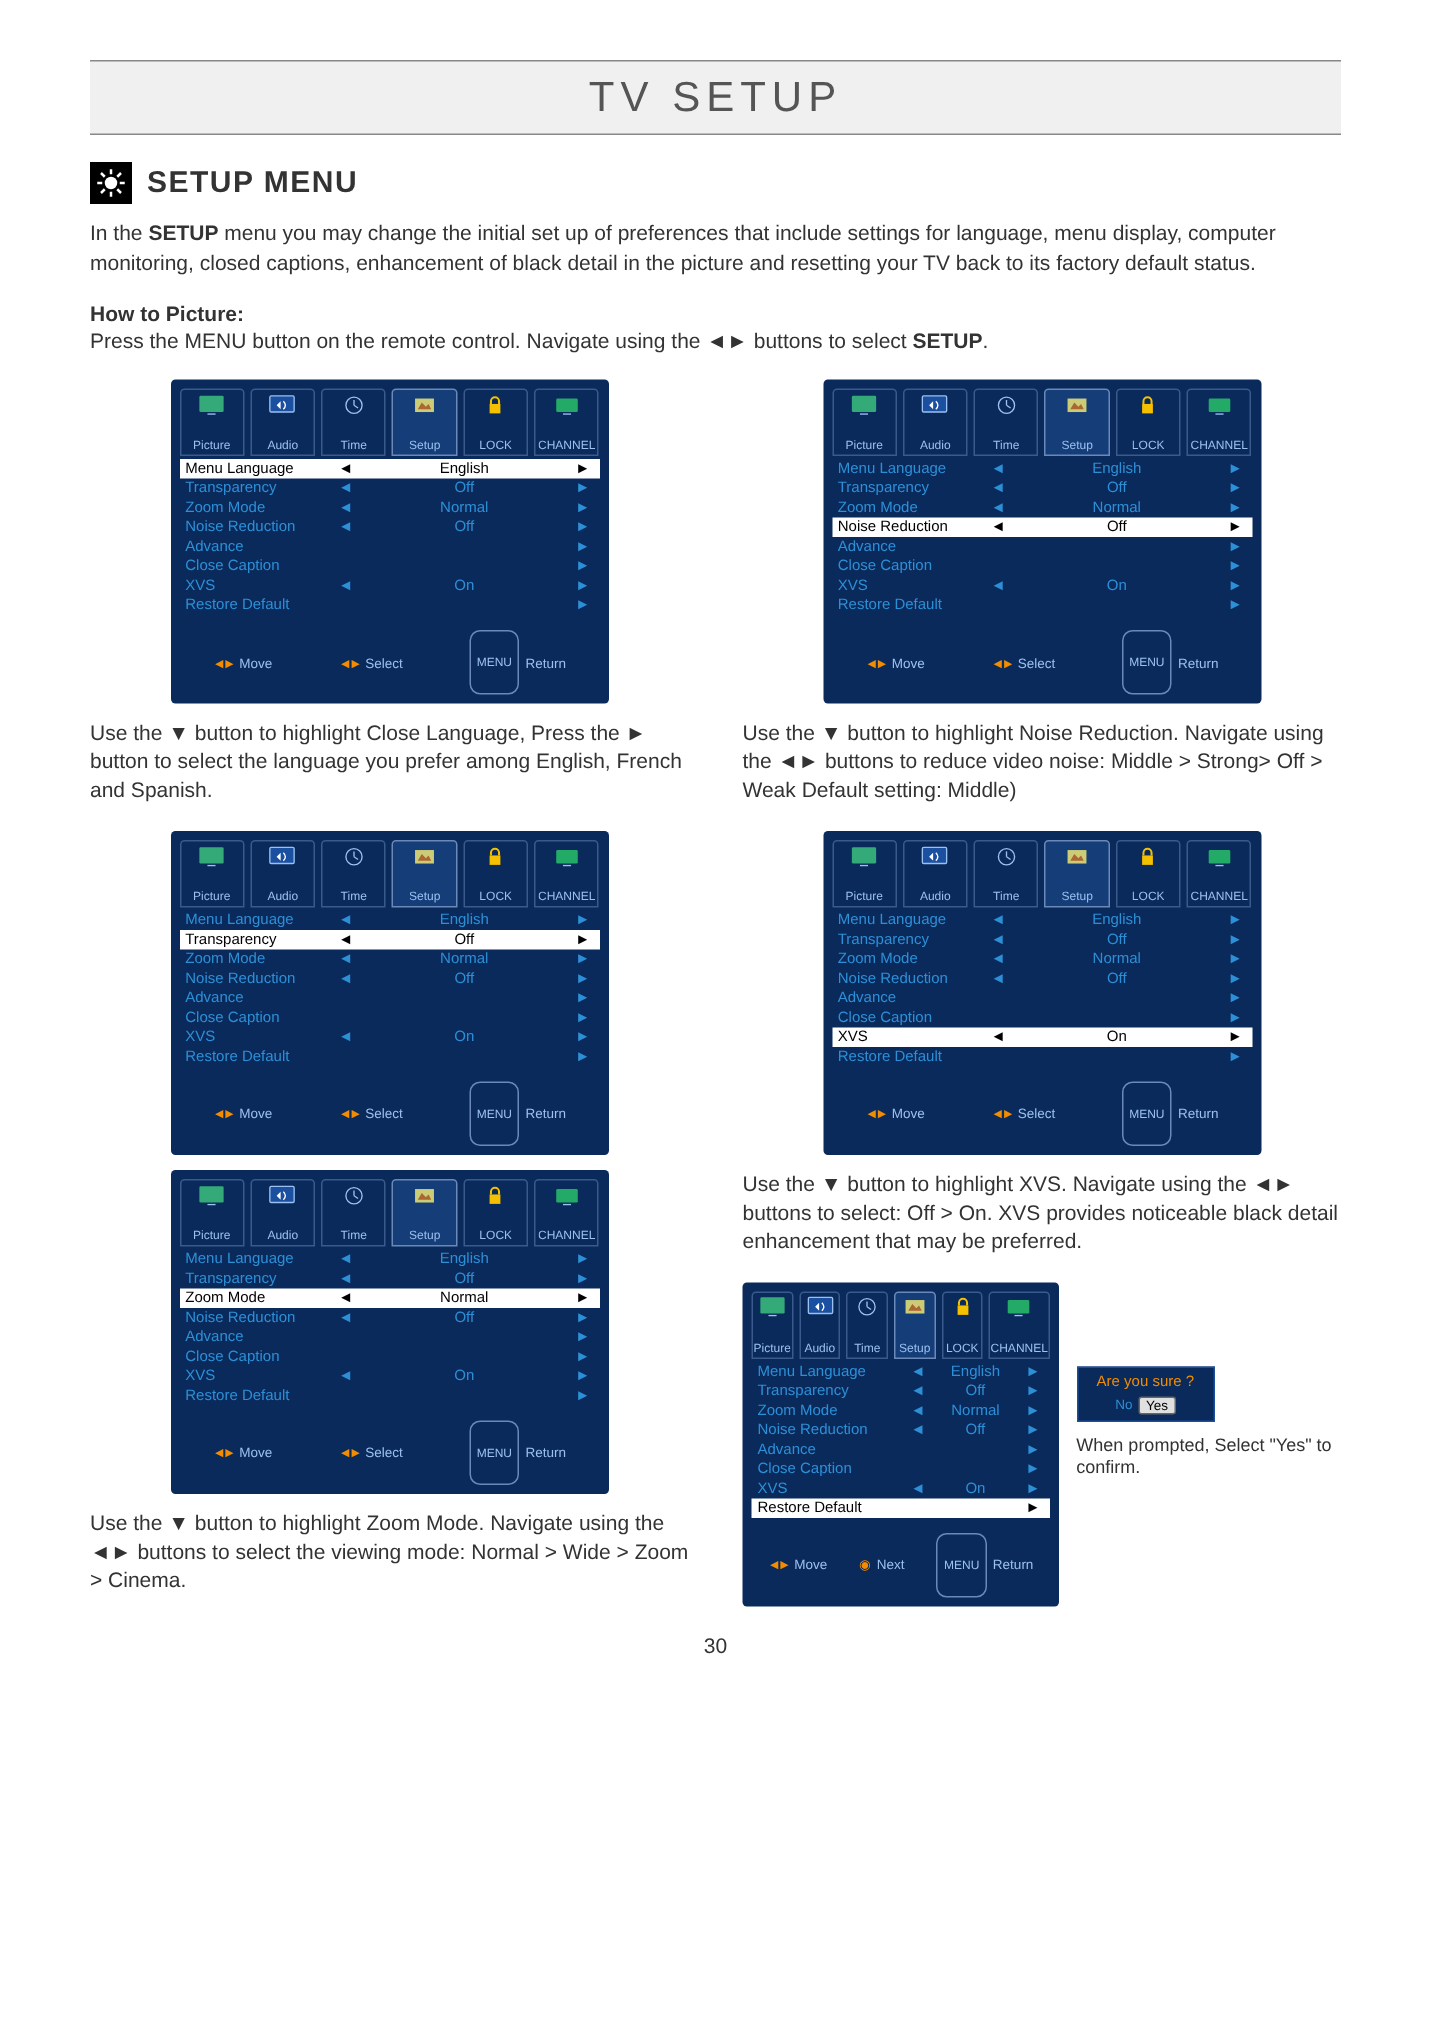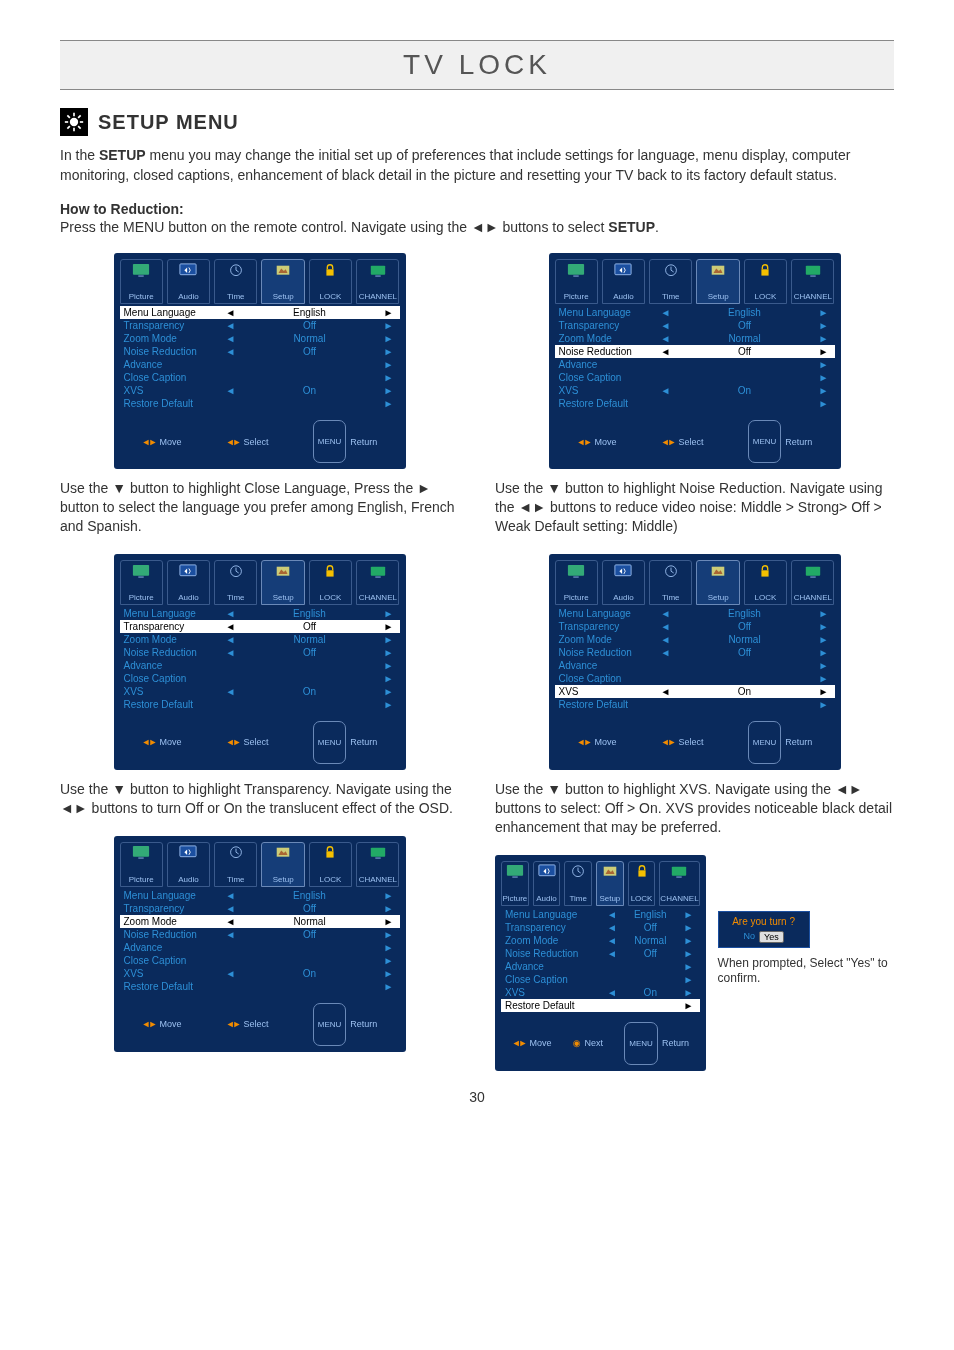--- a/index.html
+++ b/index.html
@@ -42,21 +42,21 @@
   .popup-box .q { color:#f28c00; margin-bottom:4px; }
   .popup-box .yn { display:flex; justify-content:center; gap:4px; font-size:9px; }
   .popup-box .yn .no { color:#2d8fd6; }
   .popup-box .yn .yes { background:#e0e0e0; color:#000; border:1px solid #666; padding:0 4px; border-radius:2px; }
   .popup-note { font-size:12px; margin-top:8px; line-height:1.3; }
 </style>
 </head>
 <body>
 
 <div class="page">
-  <div class="banner">TV LOCK</div>
+  <div class="banner">TV SETUP</div>
 
   <div class="section-header">
     <div class="section-icon">
       <svg viewBox="0 0 24 24">
           <circle cx="12" cy="12" r="5" fill="#fff"></circle>
           <g stroke="#fff" stroke-width="2">
             <line x1="12" y1="1" x2="12" y2="5"></line>
             <line x1="12" y1="19" x2="12" y2="23"></line>
             <line x1="1" y1="12" x2="5" y2="12"></line>
             <line x1="19" y1="12" x2="23" y2="12"></line>
@@ -64,21 +64,21 @@
             <line x1="17" y1="17" x2="20" y2="20"></line>
             <line x1="4" y1="20" x2="7" y2="17"></line>
             <line x1="17" y1="7" x2="20" y2="4"></line>
           </g>
         </svg>
     </div>
     <div class="section-title">SETUP MENU</div>
   </div>
 
   <div class="intro" id="intro">In the <b>SETUP</b> menu you may change the initial set up of preferences that include settings for language, menu display, computer monitoring, closed captions, enhancement of black detail in the picture and resetting your TV back to its factory default status.</div>
-  <div class="nav-head">How to Reduction:</div>
+  <div class="nav-head">How to Picture:</div>
   <div class="nav-line" id="navline">Press the MENU button on the remote control. Navigate using the ◄► buttons to select <b>SETUP</b>.</div>
 
   <div class="cols">
     <div class="col">
       <div class="shot-wrap">
           <div class="shot" id="shot1">
             <div class="tabs">
               <div class="tab ">
                 <div class="tab-icon">
                   <svg viewBox="0 0 20 16">
@@ -305,21 +305,20 @@
                 <span class="arrR" style="color:#2d8fd6">►</span>
               </div>
             </div>
             <div class="footer-bar">
               <span class="seg"><span class="lr-icon">◄►</span> Move</span>
               <span class="seg"><span class="lr-icon">◄►</span> Select</span>
               <span class="seg"><span class="btn-pill">MENU</span> Return</span>
             </div>
           </div>
         </div>
-      <div class="caption">Use the ▼ button to highlight Transparency. Navigate using the ◄► buttons to turn Off or On the translucent effect of the OSD.</div>
 
       <div class="shot-wrap">
           <div class="shot" id="shot3">
             <div class="tabs">
               <div class="tab ">
                 <div class="tab-icon">
                   <svg viewBox="0 0 20 16">
                     <rect x="1" y="1" width="18" height="12" rx="1" fill="#3a7"></rect>
                     <rect x="7" y="14" width="6" height="1" fill="#9cc0f0"></rect>
                   </svg>
@@ -424,20 +423,21 @@
                 <span class="arrR" style="color:#2d8fd6">►</span>
               </div>
             </div>
             <div class="footer-bar">
               <span class="seg"><span class="lr-icon">◄►</span> Move</span>
               <span class="seg"><span class="lr-icon">◄►</span> Select</span>
               <span class="seg"><span class="btn-pill">MENU</span> Return</span>
             </div>
           </div>
         </div>
+      <div class="caption">Use the ▼ button to highlight Zoom Mode. Navigate using the ◄► buttons to select the viewing mode: Normal &gt; Wide &gt; Zoom &gt; Cinema.</div>
     </div>
 
     <div class="col">
       <div class="shot-wrap">
           <div class="shot" id="shot4">
             <div class="tabs">
               <div class="tab ">
                 <div class="tab-icon">
                   <svg viewBox="0 0 20 16">
                     <rect x="1" y="1" width="18" height="12" rx="1" fill="#3a7"></rect>
@@ -783,21 +783,21 @@
               </div>
             </div>
             <div class="footer-bar">
               <span class="seg"><span class="lr-icon">◄►</span> Move</span>
               <span class="seg"><span style="color:#f28c00">◉</span> Next</span>
               <span class="seg"><span class="btn-pill">MENU</span> Return</span>
             </div>
           </div>
         <div>
           <div class="popup-box">
-            <div class="q">Are you turn ?</div>
+            <div class="q">Are you sure ?</div>
             <div class="yn">
               <span class="no">No</span>
               <span class="yes">Yes</span>
             </div>
           </div>
           <div class="popup-note">When prompted, Select "Yes" to confirm.</div>
         </div>
       </div>
     </div>
   </div>

